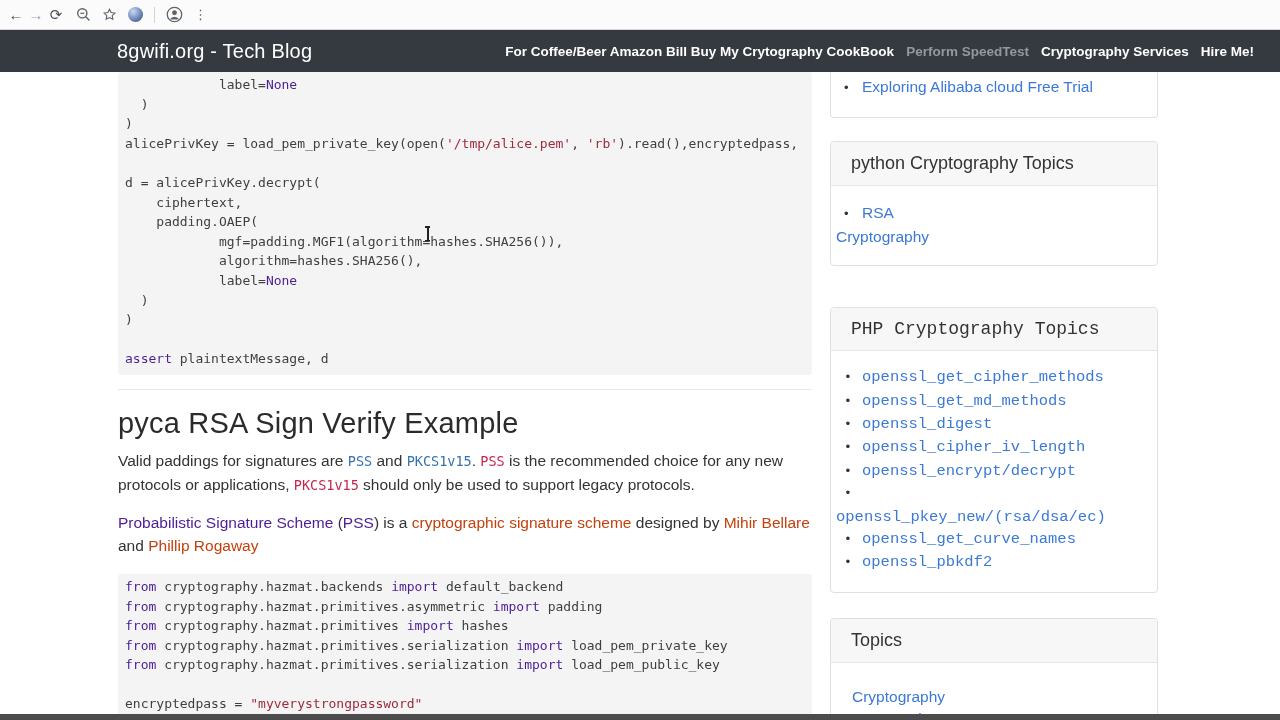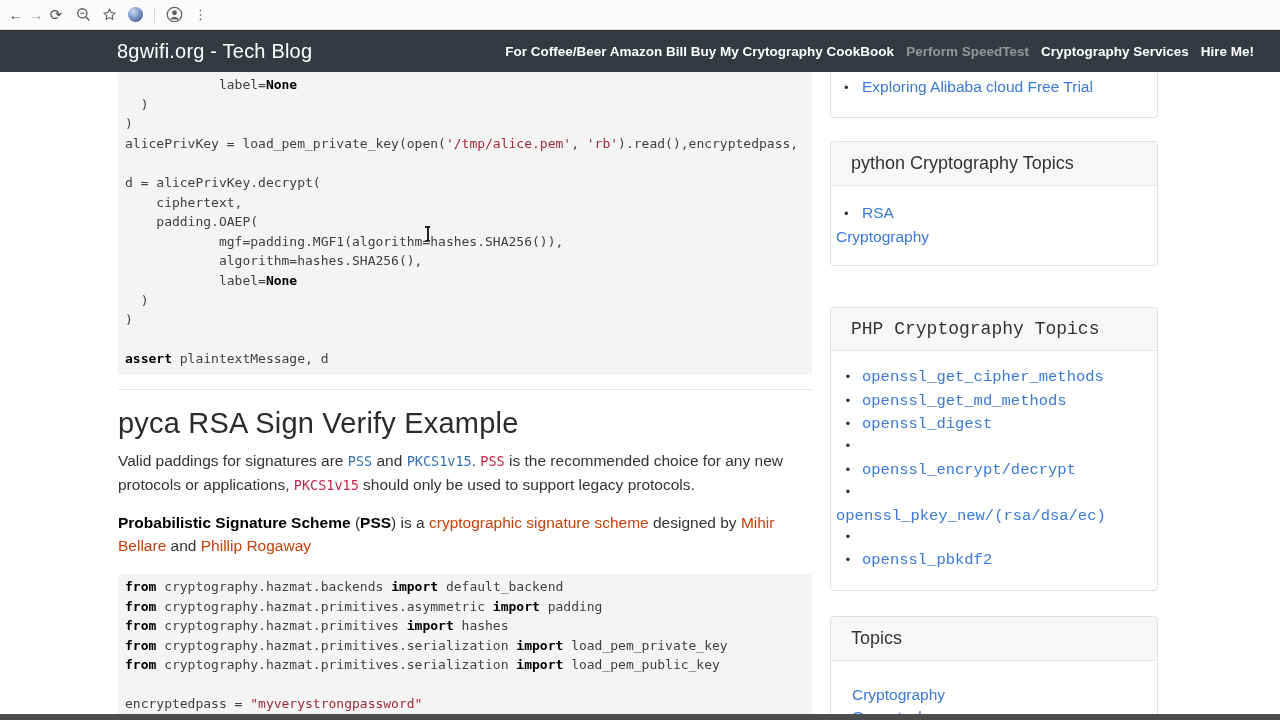--- a/index.html
+++ b/index.html
@@ -32,21 +32,21 @@
   
   .page { display:flex; align-items:flex-start; }
   .main-col { margin-left:118px; width:694px; flex:none; }
   .side-col { margin-left:18px; width:328px; flex:none; }
 
   
   pre.code { background:#f4f4f5; border-radius:3px; padding:3px 7px 6px;
              font-family:"DejaVu Sans Mono", monospace; font-size:13px; line-height:19.6px;
              color:#3f3f41; white-space:pre; overflow:hidden; }
   .cl { min-height:19.6px; }
-  .cb { font-weight:bold; color:#000000; }
+  .cb { font-weight:normal; color:#4c1d95; }
   .cs { color:#9e2a3a; }
 
   hr.rule { border:0; border-top:1px solid #e7e7e7; margin:14px 0 0; }
 
   h1.title { font-size:29px; font-weight:500; color:#2b2b2d; margin:17px 0 9px; letter-spacing:.2px; }
 
   p.body { font-size:15.5px; line-height:23px; color:#333; margin:8px 0 0; }
   p.body.second { margin-top:14px; margin-bottom:17px; }
   .lnk { color:#c2410c; cursor:pointer; }
   .cpink, .cblue { font-family:"DejaVu Sans Mono", monospace; font-size:13.5px; }
@@ -167,36 +167,38 @@
             <span class="s-link">openssl_get_md_methods</span>
           </div>
           <div class="s-row">
             <span class="s-bullet">•</span>
             <span class="s-gap"></span>
             <span class="s-link">openssl_digest</span>
           </div>
           <div class="s-row">
             <span class="s-bullet">•</span>
             <span class="s-gap"></span>
+            <span class="s-link">openssl_cipher_iv_length</span>
           </div>
           <div class="s-row">
             <span class="s-bullet">•</span>
             <span class="s-gap"></span>
             <span class="s-link">openssl_encrypt/decrypt</span>
           </div>
           <div class="s-row">
             <span class="s-bullet">•</span>
             <span class="s-gap"></span>
           </div>
           <div class="s-row">
             <span class="s-link">openssl_pkey_new/(rsa/dsa/ec)</span>
           </div>
           <div class="s-row">
             <span class="s-bullet">•</span>
             <span class="s-gap"></span>
+            <span class="s-link">openssl_get_curve_names</span>
           </div>
           <div class="s-row">
             <span class="s-bullet">•</span>
             <span class="s-gap"></span>
             <span class="s-link">openssl_pbkdf2</span>
           </div>
         </div>
     </div>
 
     <div class="card topics">

